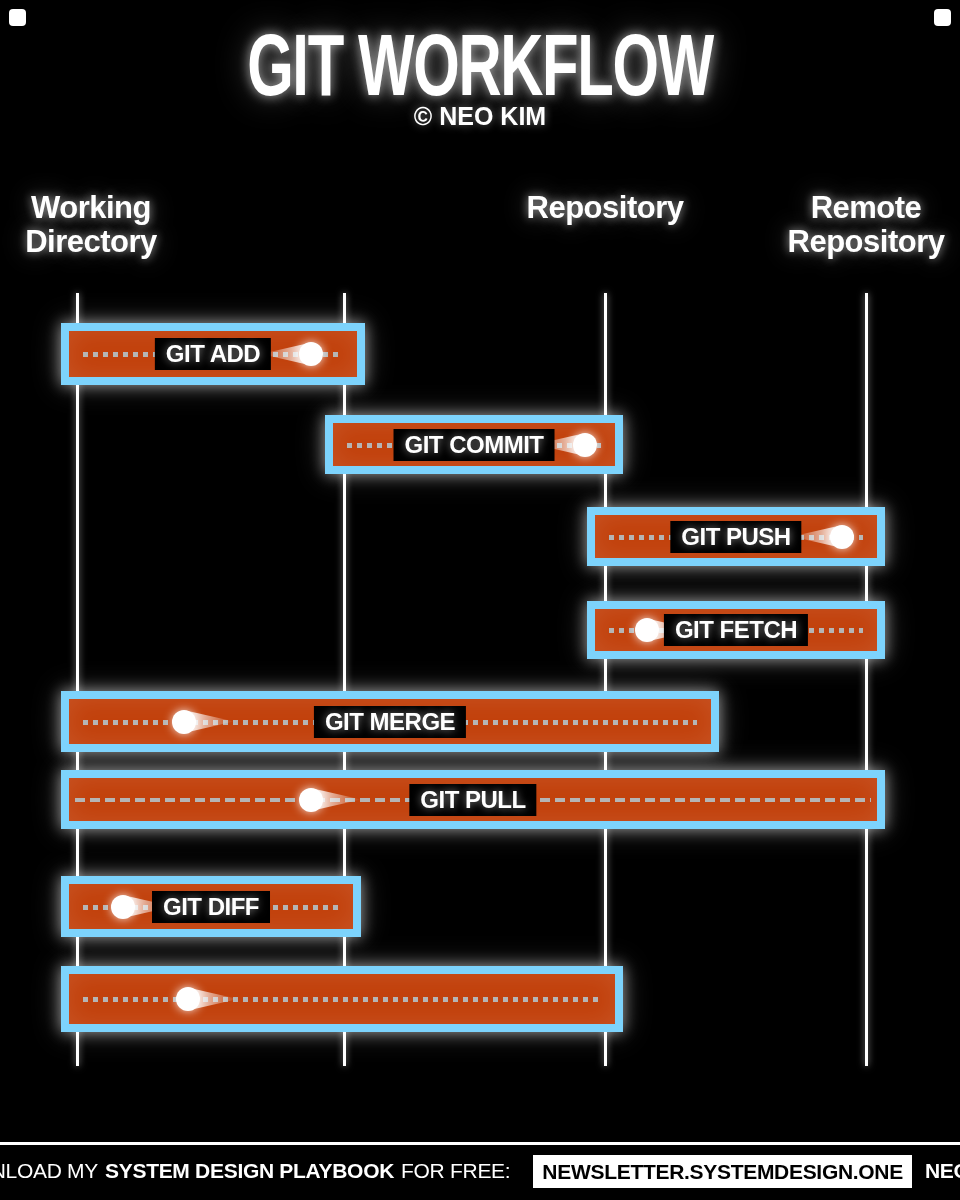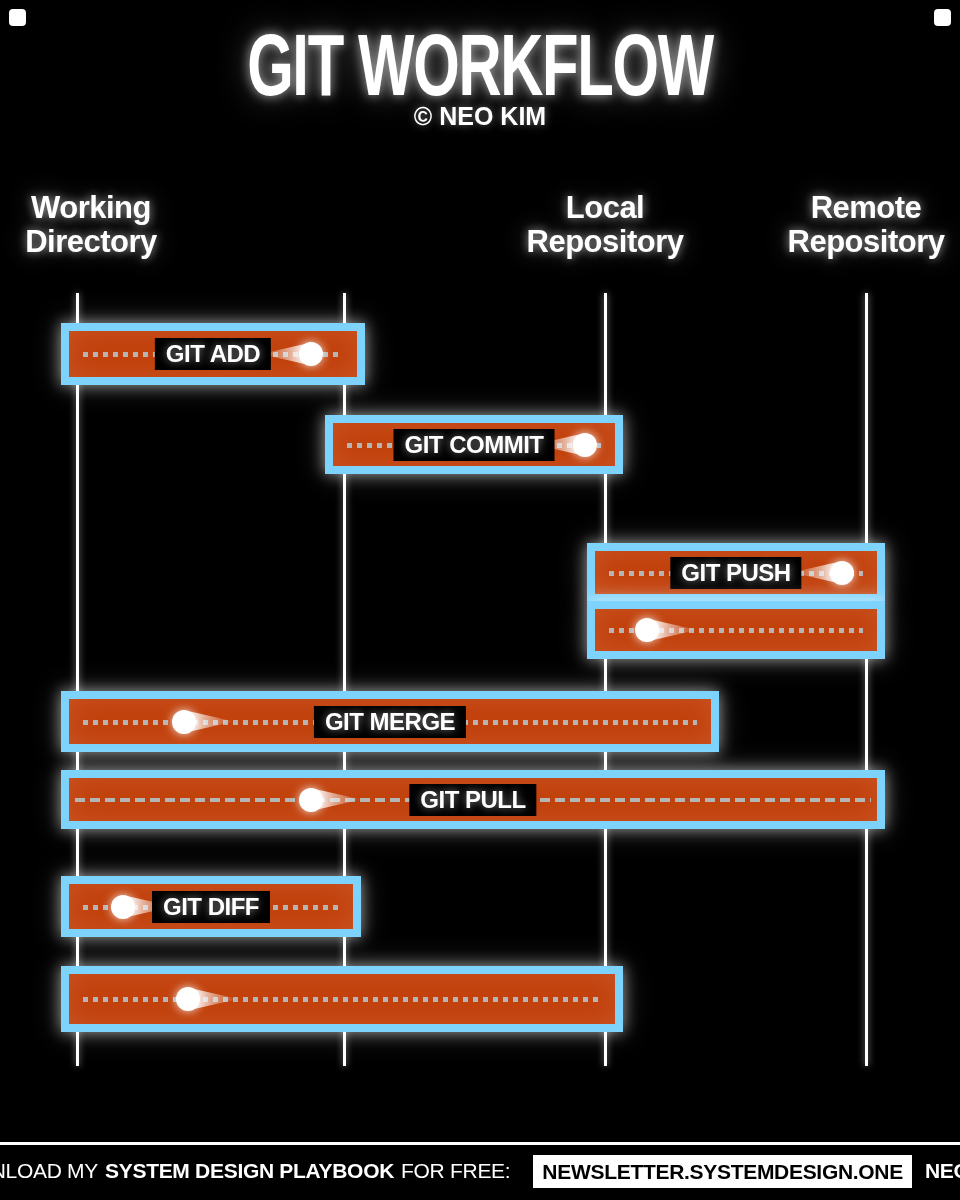--- a/index.html
+++ b/index.html
@@ -98,21 +98,20 @@
   <div>
       <div class="col-header" style="left: 91px;">
         <div>Working</div>
         <div>Directory</div>
       </div>
       <div class="lifeline" style="left: 77px; top: 293px; height: 773px;"></div>
       <div class="col-header" style="left: 344px;">
       </div>
       <div class="lifeline" style="left: 344px; top: 293px; height: 773px;"></div>
       <div class="col-header" style="left: 605px;">
-        <div>Local</div>
         <div>Repository</div>
       </div>
       <div class="lifeline" style="left: 605px; top: 293px; height: 773px;"></div>
       <div class="col-header" style="left: 866px;">
         <div>Remote</div>
         <div>Repository</div>
       </div>
       <div class="lifeline" style="left: 866px; top: 293px; height: 773px;"></div>
     </div>
   <div>
@@ -121,30 +120,31 @@
         <div class="comet-tail right" style="left: 192px;"></div>
         <div class="comet-dot" style="left: 242px;"></div>
         <div class="cmd-label">GIT ADD</div>
       </div>
       <div class="cmd" style="left: 325px; top: 415px; width: 298px; height: 59px; padding-left: 36px;">
         <div class="cmd-line"></div>
         <div class="comet-tail right" style="left: 202px;"></div>
         <div class="comet-dot" style="left: 252px;"></div>
         <div class="cmd-label">GIT COMMIT</div>
       </div>
-      <div class="cmd" style="left: 587px; top: 507px; width: 298px; height: 59px; margin-top: 36px;">
+      <div class="cmd" style="left: 587px; top: 507px; width: 298px; height: 59px;">
         <div class="cmd-line"></div>
         <div class="comet-tail right" style="left: 197px;"></div>
         <div class="comet-dot" style="left: 247px;"></div>
         <div class="cmd-label">GIT PUSH</div>
       </div>
       <div class="cmd" style="left: 587px; top: 601px; width: 298px; height: 58px;">
         <div class="cmd-line"></div>
         <div class="comet-tail left" style="left: 54px;"></div>
         <div class="comet-dot" style="left: 52px;"></div>
+        <div class="cmd-label">GIT FETCH</div>
       </div>
       <div class="cmd" style="left: 61px; top: 691px; width: 658px; height: 61px; text-decoration: underline;">
         <div class="cmd-line"></div>
         <div class="comet-tail left" style="left: 117px;"></div>
         <div class="comet-dot" style="left: 115px;"></div>
         <div class="cmd-label">GIT MERGE</div>
       </div>
       <div class="cmd" style="left: 61px; top: 770px; width: 824px; height: 59px;">
         <div class="cmd-line dashed"></div>
         <div class="comet-tail left" style="left: 244px;"></div>

